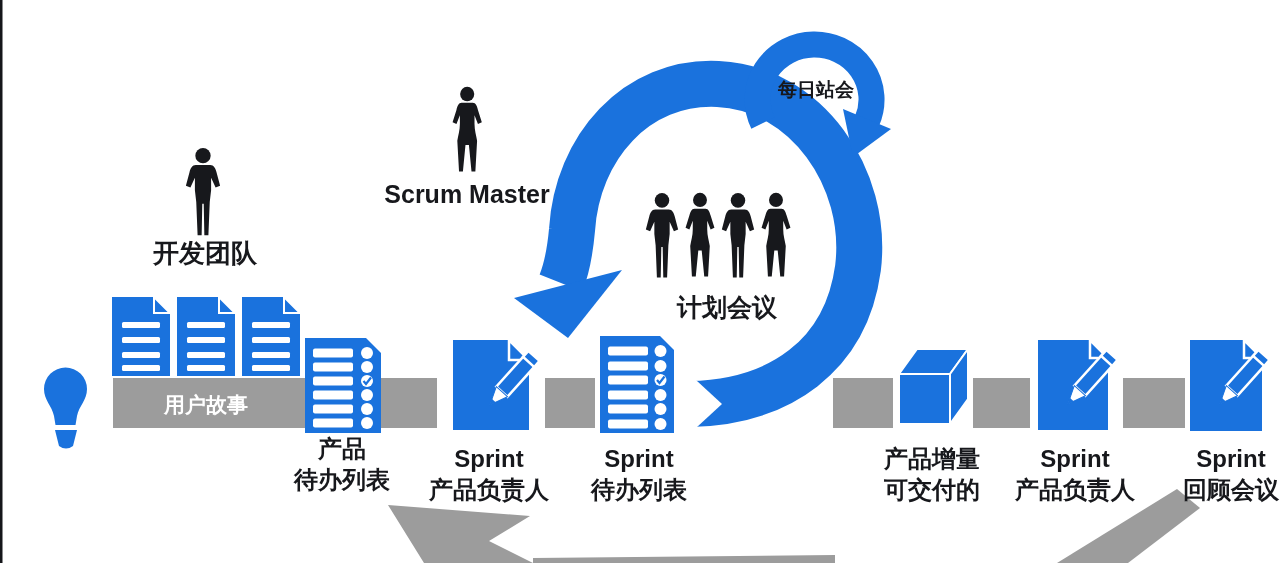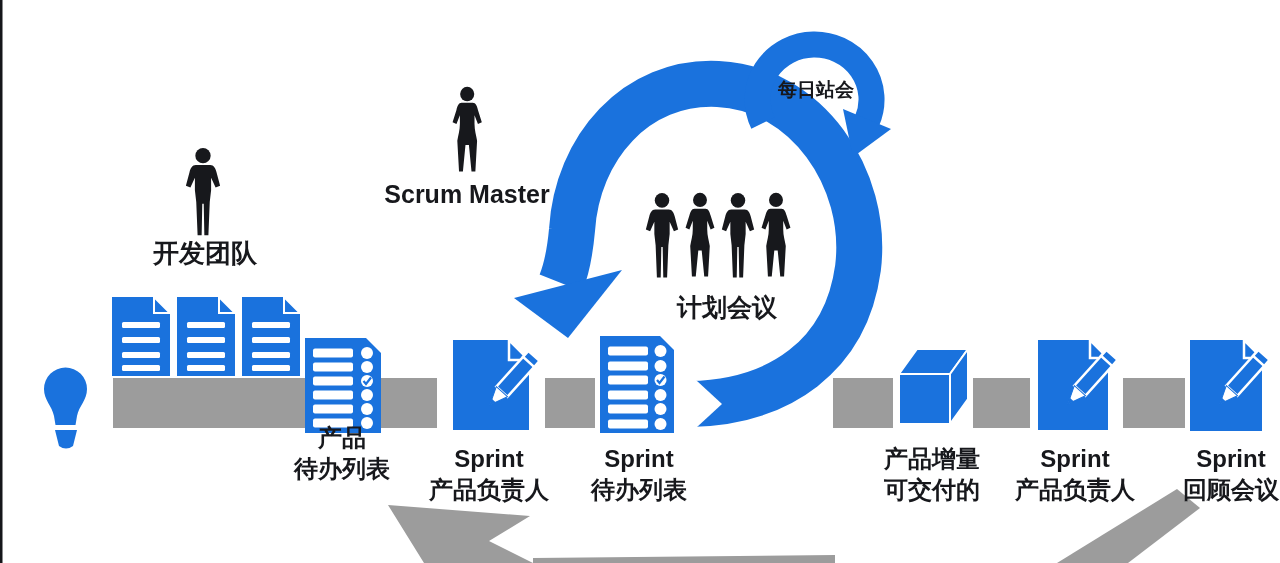--- a/index.html
+++ b/index.html
@@ -188,22 +188,23 @@
       <use href="#man" transform="translate(721,193) scale(0.85,0.87)"></use>
       <use href="#woman" transform="translate(759,193) scale(0.85,0.87)"></use>
     </g>
   </g>
 </svg>
 
   <div class="lbl fs26" style="left:205px;top:238px;">开发团队</div>
   <div class="lbl fs25" style="left:467px;top:179px;">Scrum Master</div>
   <div class="lbl fs22" style="left:816px;top:75px;">每日站会</div>
   <div class="lbl fs25" style="left:727px;top:292px;">计划会议</div>
-
-  <div class="lbl fs24" style="left:342px;top:422px;">
+  <div class="lbl fs21 white" style="left:206px;top:390px;">用户故事</div>
+
+  <div class="lbl fs24" style="left:342px;top:435px;font-family:Liberation Mono, monospace;">
     <span class="l2">产品</span>
     <span class="l2">待办列表</span>
   </div>
   <div class="lbl fs24" style="left:489px;top:443px;">
     <span class="l2">Sprint</span>
     <span class="l2">产品负责人</span>
   </div>
   <div class="lbl fs24" style="left:639px;top:443px;">
     <span class="l2">Sprint</span>
     <span class="l2">待办列表</span>

